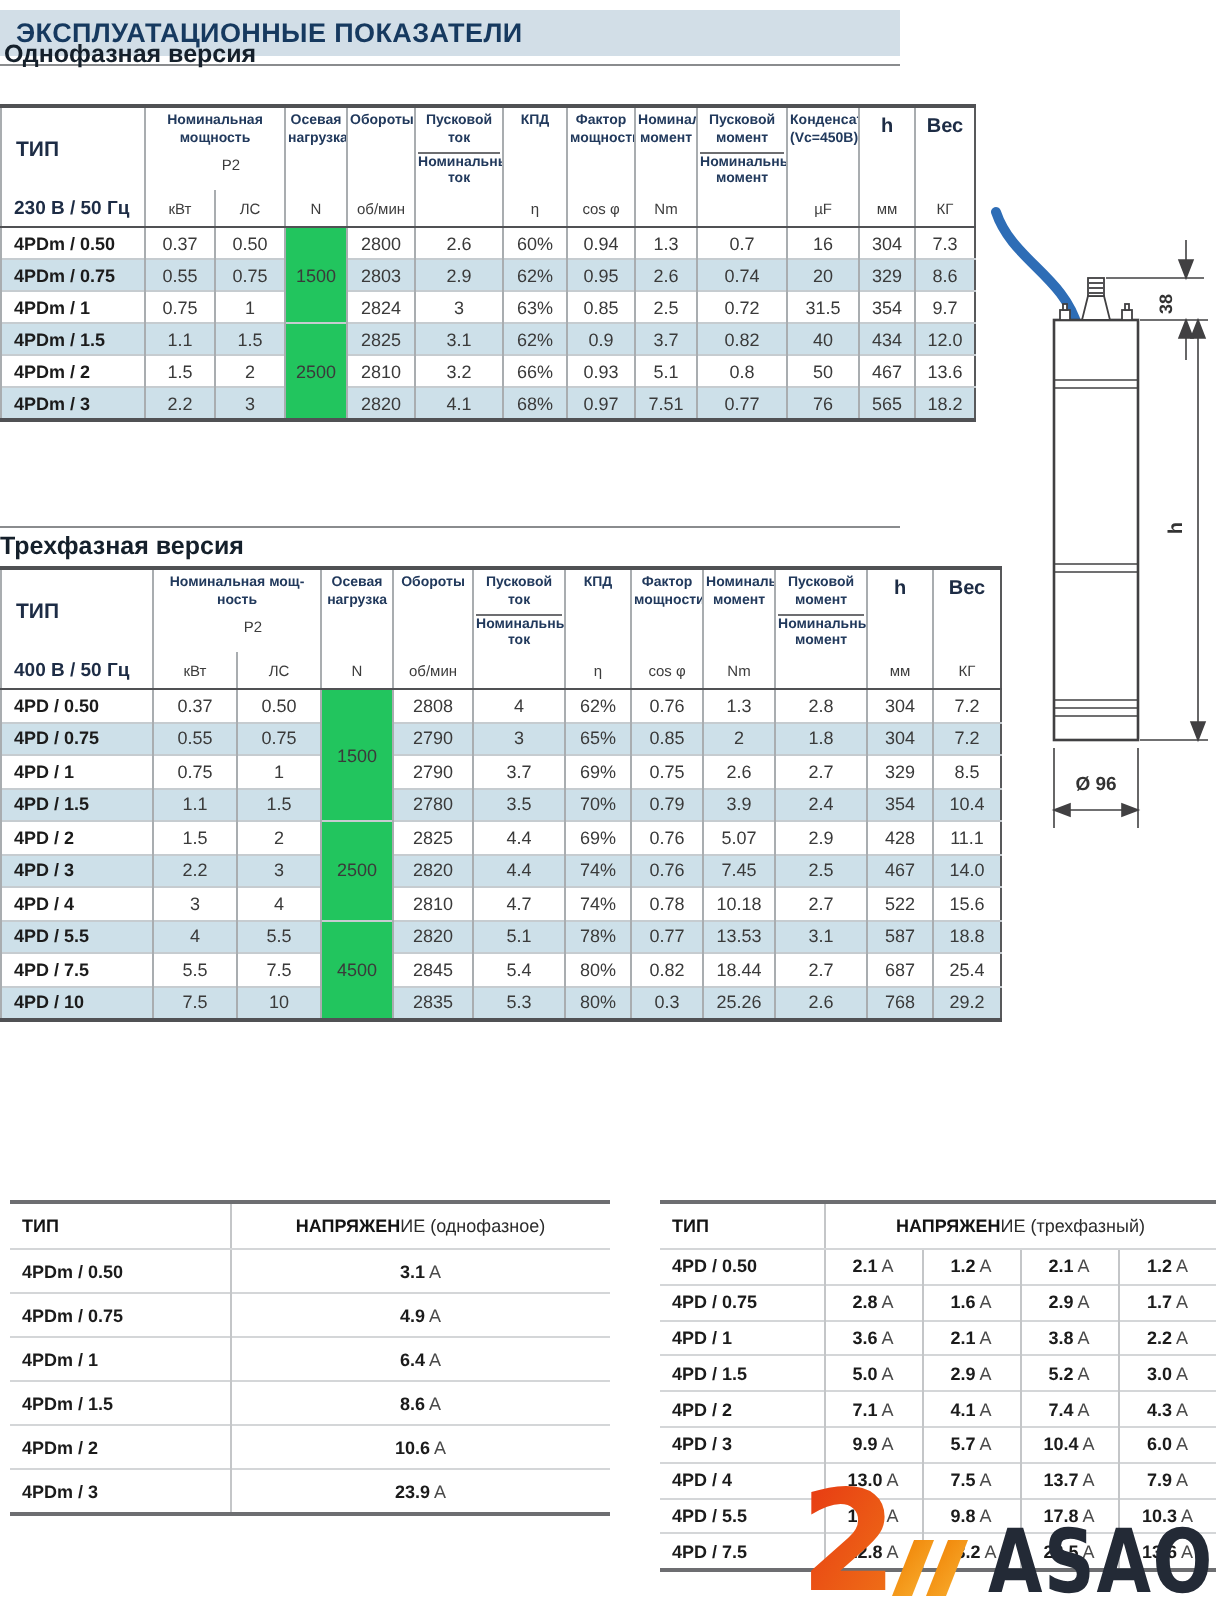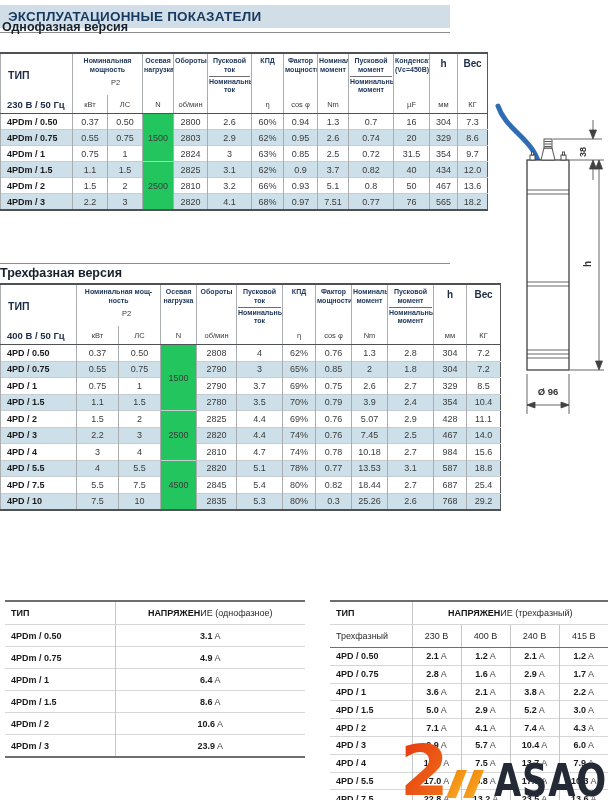--- a/index.html
+++ b/index.html
@@ -367,21 +367,21 @@
           <tr>
             <td class="typ">4PD / 4</td>
             <td>3</td>
             <td>4</td>
             <td>2810</td>
             <td>4.7</td>
             <td>74%</td>
             <td>0.78</td>
             <td>10.18</td>
             <td>2.7</td>
-            <td>984</td>
+            <td>522</td>
             <td>15.6</td>
           </tr>
           <tr>
             <td class="typ">4PD / 5.5</td>
             <td>4</td>
             <td>5.5</td>
             <td class="axial" rowspan="3">4500</td>
             <td>2820</td>
             <td>5.1</td>
             <td>78%</td>
@@ -469,27 +469,20 @@
           <col style="width:82px">
           <col style="width:49px">
           <col style="width:49px">
           <col style="width:49px">
           <col style="width:49px">
         </colgroup>
       <thead>
         <tr>
           <th class="l"><b>ТИП</b></th>
           <th colspan="4"><b>НАПРЯЖЕН</b><span>ИЕ (трехфазный)</span></th>
-        </tr>
-        <tr>
-          <th class="l">Трехфазный</th>
-          <th>230 В</th>
-          <th>400 В</th>
-          <th>240 В</th>
-          <th>415 В</th>
         </tr>
       </thead>
       <tbody>
           <tr>
             <td class="typ">4PD / 0.50</td>
             <td><b>2.1</b><span class="amp"> A</span></td>
             <td><b>1.2</b><span class="amp"> A</span></td>
             <td><b>2.1</b><span class="amp"> A</span></td>
             <td><b>1.2</b><span class="amp"> A</span></td>
           </tr>

